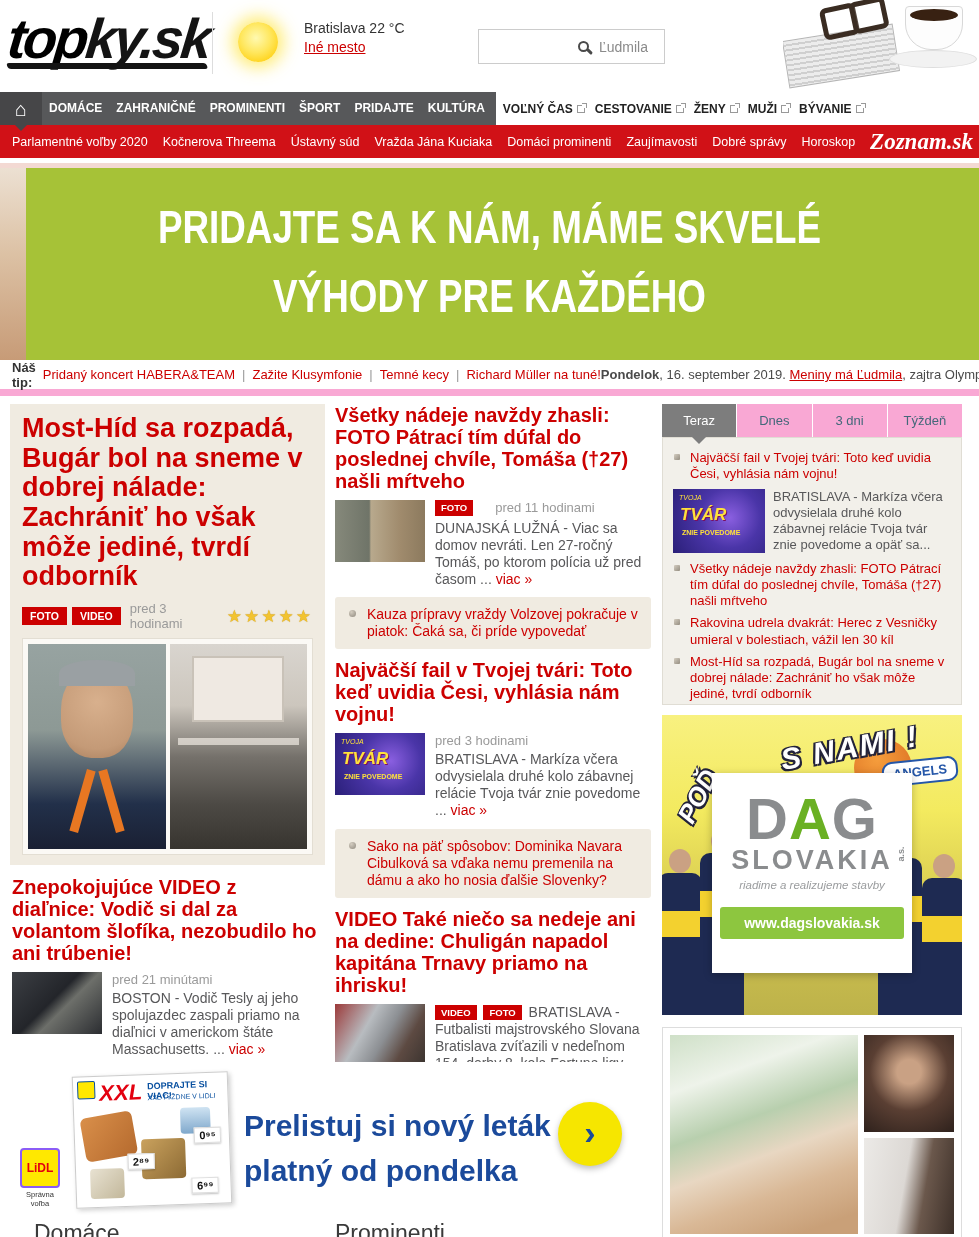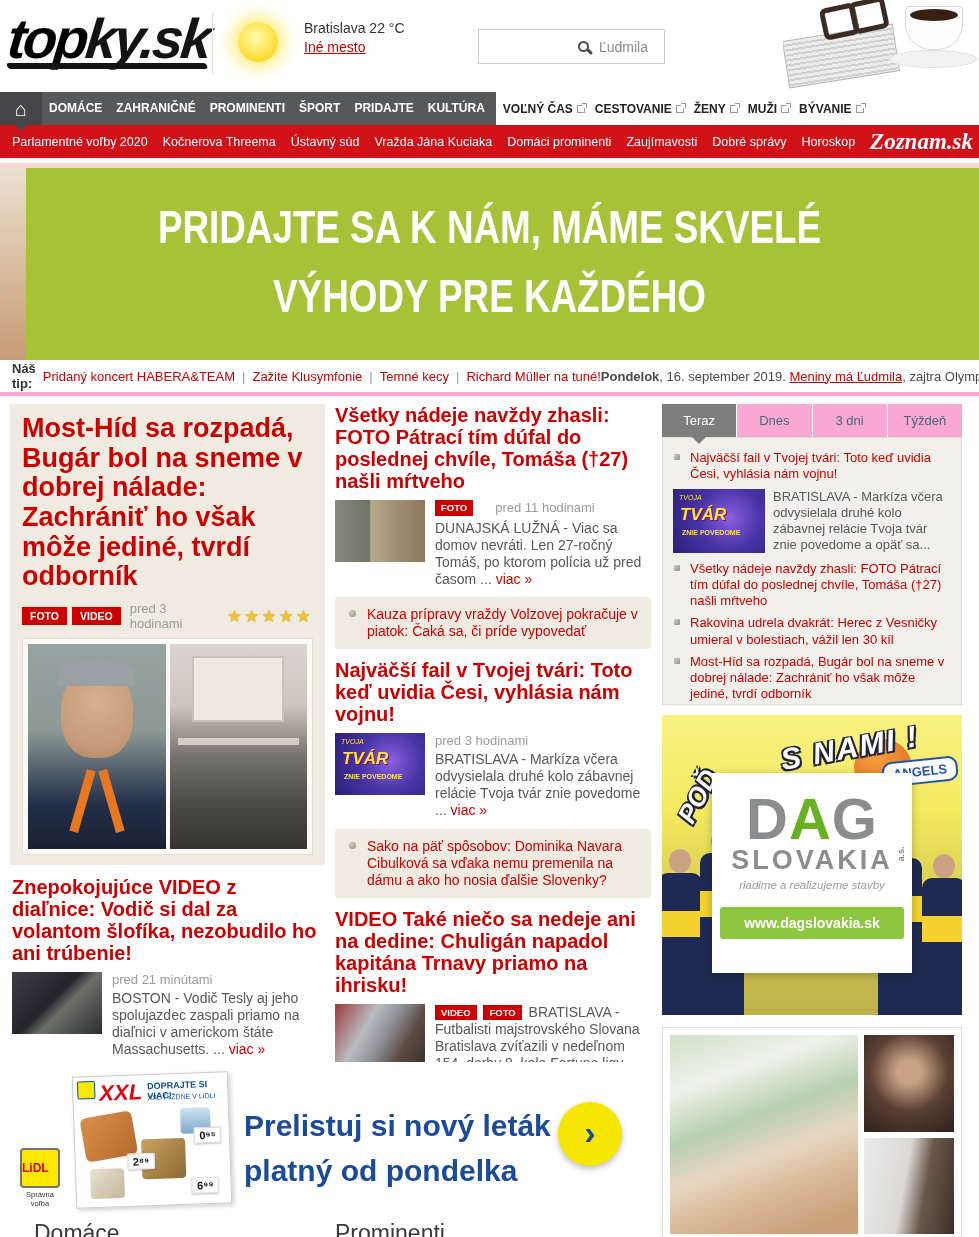--- a/index.html
+++ b/index.html
@@ -69,21 +69,21 @@
   .banner { margin-top: 5px; height: 197px; background: #a6c237; position: relative; overflow: hidden;
             display: flex; flex-direction: column; justify-content: center; align-items: center; cursor: pointer; }
   .banner-top { position: absolute; top: 0; left: 0; right: 0; height: 5px; background: #f3d9d3; }
   .banner-side { position: absolute; left: 0; top: 5px; bottom: 0; width: 26px;
                  background: linear-gradient(180deg, #ece0d2 0%, #dcc1a4 45%, #c79b77 100%); }
   .bl { color: #fff; font-weight: bold; font-size: 46px; line-height: 1.48; transform: scaleX(.8);
         white-space: nowrap; }
 
   
   .tiprow { height: 36px; display: flex; align-items: center; padding: 0 12px; font-size: 13px;
-            border-bottom: 4px solid #f9a8d4; }
+            border-bottom: 7px solid #f9a8d4; }
   .tip-label { font-weight: bold; color: #333; margin-right: 7px; }
   .tip-link { color: #c00; cursor: pointer; white-space: nowrap; }
   .sep { color: #999; margin: 0 7px; }
   .daterow { margin-left: auto; color: #4a4a4a; white-space: nowrap; }
   .date-day { font-weight: bold; }
   .date-link { color: #c00; text-decoration: underline; cursor: pointer; }
 
   
   .content { display: grid; grid-template-columns: 641px 300px; gap: 0 11px; padding: 8px 8px 0 10px; }
   .cols2 { display: grid; grid-template-columns: 315px 316px; gap: 0 10px; height: 658px; overflow: hidden; }
@@ -195,22 +195,22 @@
              display: grid; grid-template-columns: 1fr 90px; grid-template-rows: 1fr 1fr; gap: 6px; cursor: pointer; }
   .gp { overflow: hidden; }
   .gp-big { grid-row: 1 / 3;
         background: linear-gradient(160deg, #cfe0c8 0%, #eef3ea 22%, #b8cfae 42%, #e8d7c2 58%, #d9b896 74%, #c9a078 92%); }
   .gp-s1 { background: radial-gradient(circle at 50% 38%, #c9a184 16%, #5a3f33 52%, #2e211c 100%); }
   .gp-s2 { background: linear-gradient(100deg, #eceae7 0%, #dcd8d4 45%, #6b584c 66%, #3c2f28 100%); }
 
   
   .lidl { position: relative; margin-top: 8px; height: 142px; background: #fff; cursor: pointer; }
   .lidl-logo { position: absolute; left: 6px; bottom: 4px; width: 48px; text-align: center; }
-  .lidl-sq { width: 40px; height: 40px; margin: 0 auto; background: #ffe800; border: 2px solid #737373;
-             border-radius: 4px; display: flex; align-items: center; }
+  .lidl-sq { width: 40px; height: 40px; margin: 0 auto; background: #ffe800; border: 2px solid #8b5cf6;
+             border-radius: 4px; display: flex; align-items: center; justify-content: center; }
   .lidl-sq span { color: #e3000f; font-weight: bold; font-size: 12px; }
   .lidl-sub { font-size: 7.5px; color: #333; margin-top: 2px; }
   .leaflet { position: absolute; left: 64px; top: 4px; width: 156px; height: 132px; background: #fff;
              border: 1px solid #ccc; box-shadow: 2px 2px 5px rgba(0,0,0,.2); transform: rotate(-2deg);
              overflow: hidden; }
   .lf-mini { position: absolute; left: 4px; top: 4px; width: 18px; height: 18px; background: #ffe800;
              border: 1px solid #0850a0; border-radius: 2px; }
   .lf-xxl { position: absolute; left: 26px; top: 4px; color: #e3000f; font-weight: bold; font-style: italic;
             font-size: 22px; }
   .lf-t1 { position: absolute; left: 74px; top: 7px; color: #0850a0; font-weight: bold; font-size: 9px;

